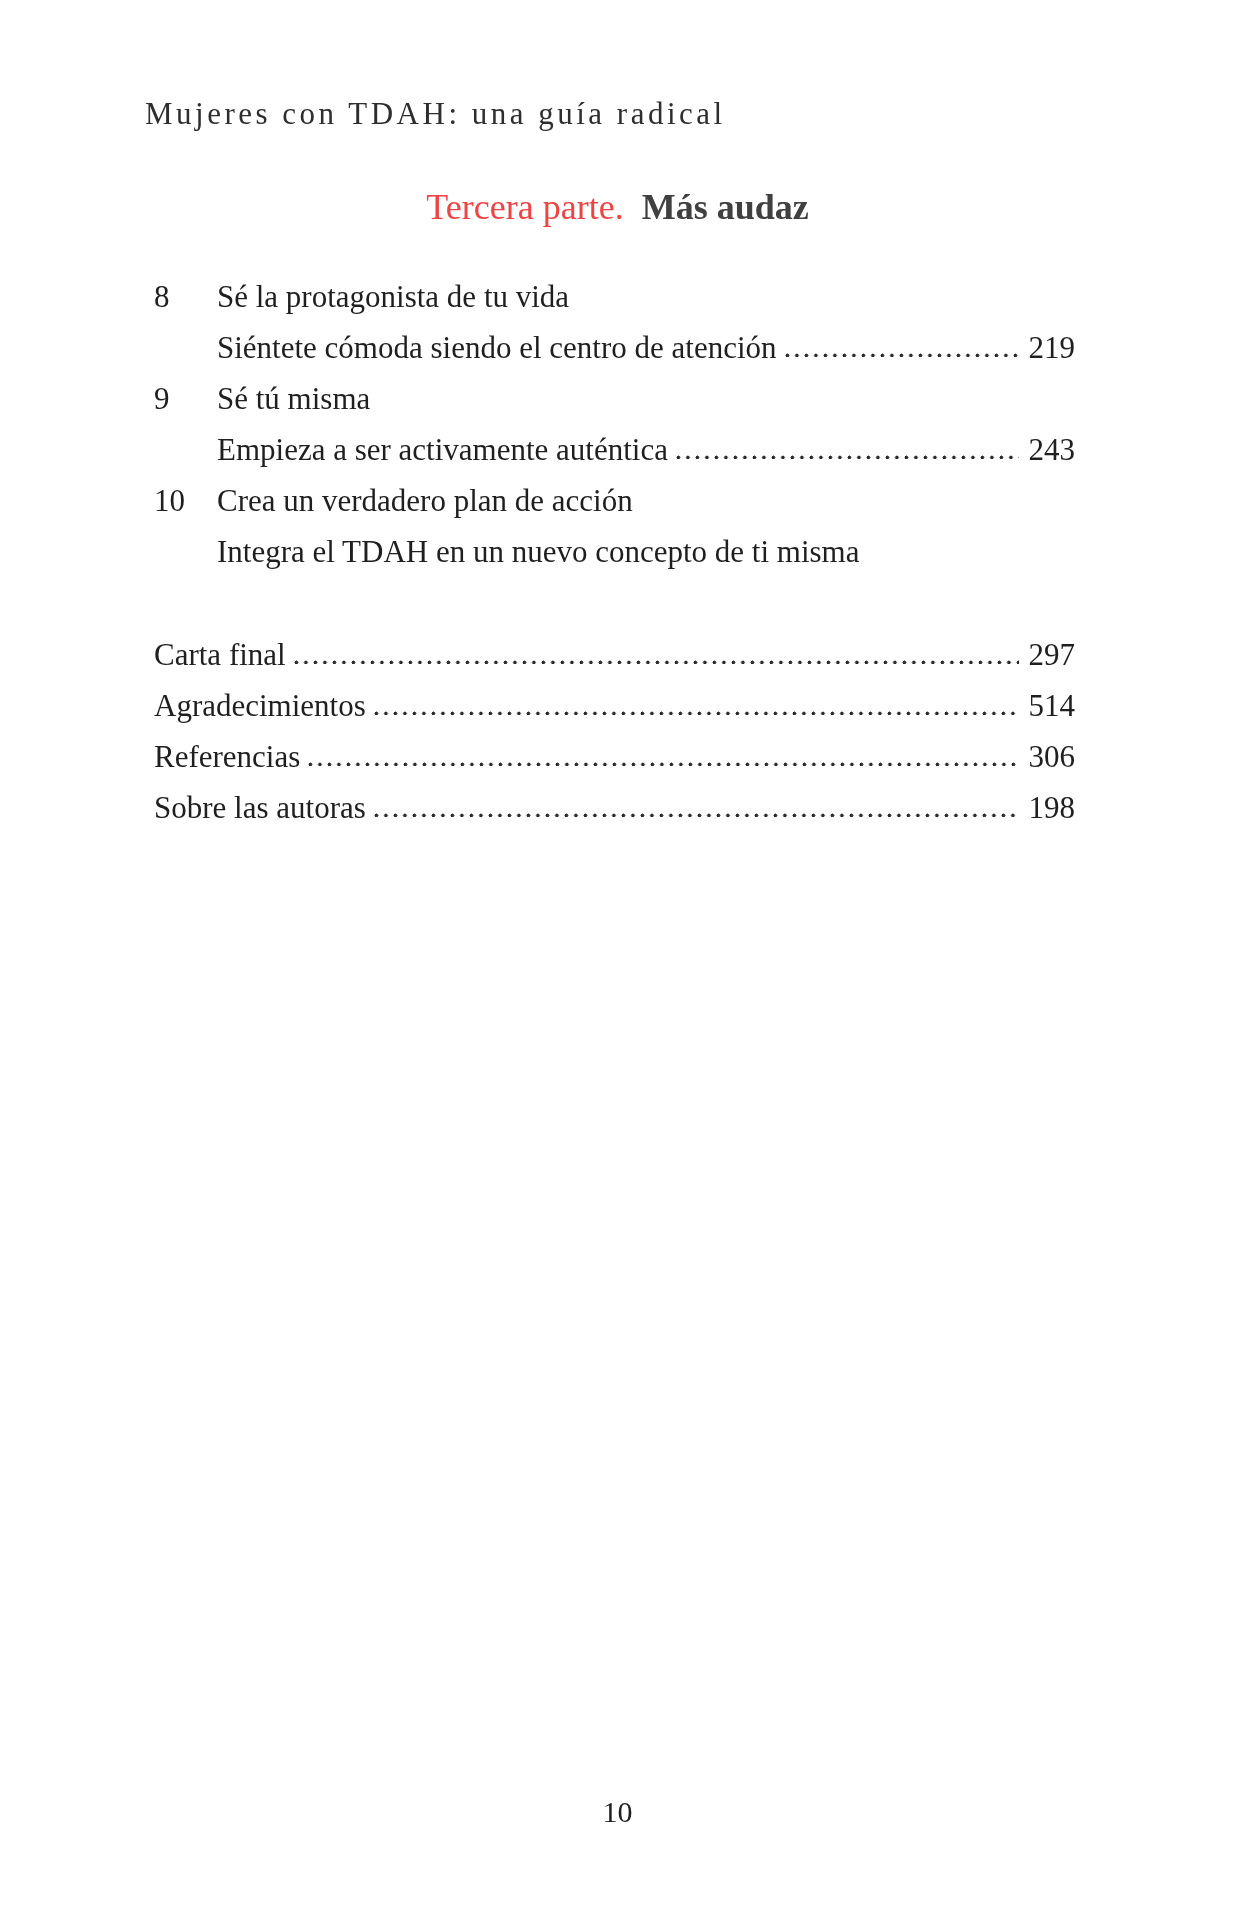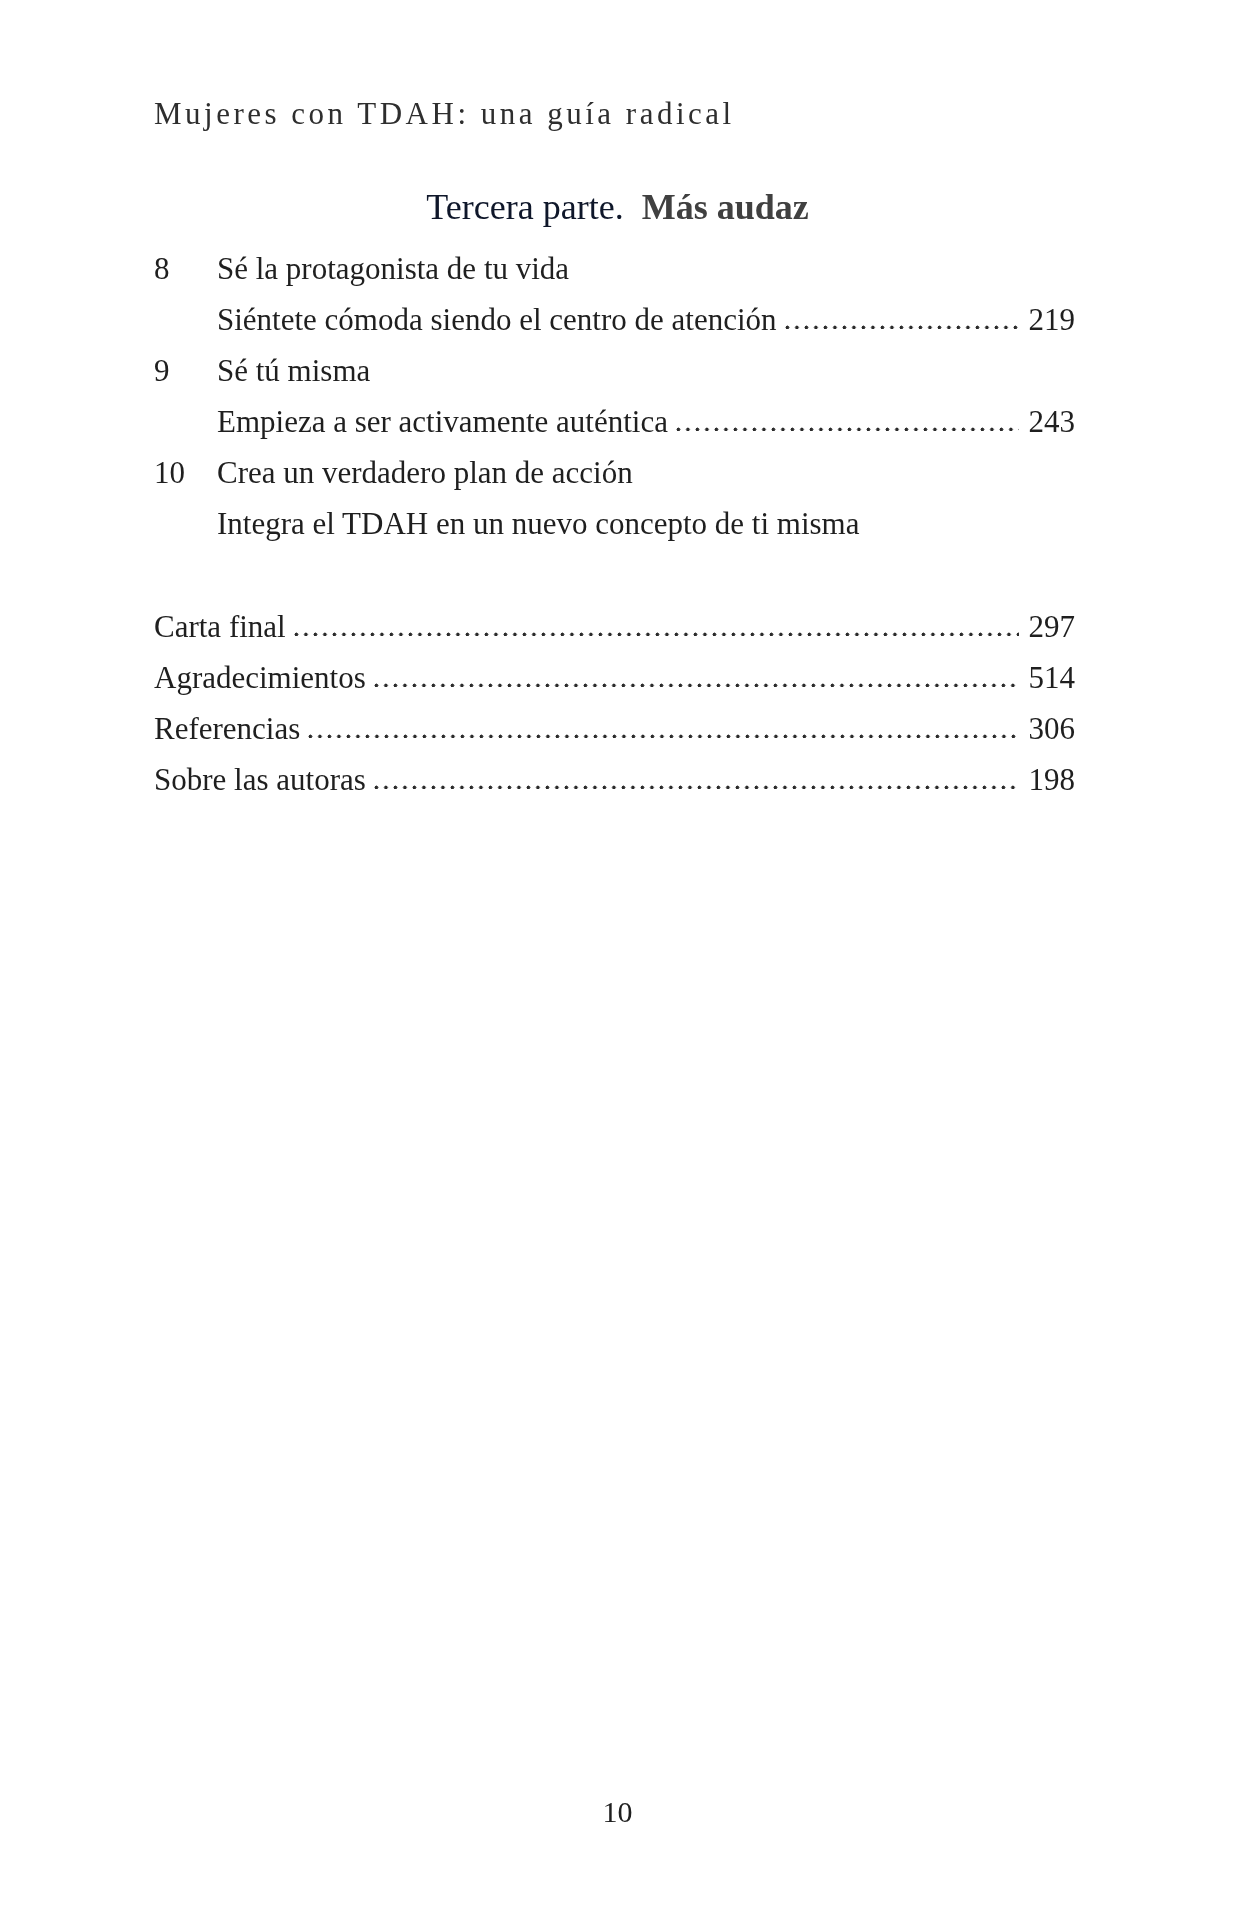--- a/index.html
+++ b/index.html
@@ -12,39 +12,39 @@
     width: 1235px;
     height: 1920px;
     background: #ffffff;
     overflow: hidden;
     font-family: "Liberation Serif", "DejaVu Serif", serif;
     color: #1f1f1f;
   }
   
   .running-header {
     position: absolute;
-    left: 154px;
+    left: 145px;
     top: 96px;
     font-size: 31px;
     letter-spacing: 3.5px;
     color: #2e2e2e;
     white-space: nowrap;
   }
   
   .part-heading {
     position: absolute;
     top: 186px;
     left: 0;
     width: 100%;
     text-align: center;
     font-size: 36px;
     white-space: nowrap;
   }
   .part-label {
-    color: #0f172a;
+    color: #ef4444;
   }
   .part-title {
     color: #404040;
     font-weight: bold;
   }
   
   .toc {
     position: absolute;
     left: 154px;
     top: 243px;
@@ -60,20 +60,21 @@
   }
   .chapter-number {
     flex: 0 0 63px;
     width: 63px;
   }
   .indent {
     padding-left: 63px;
   }
   .entry-text {
     flex: 0 0 auto;
+    margin-top: 28px;
   }
   .leader {
     flex: 1 1 auto;
     min-width: 24px;
     height: 5px;
     margin: 0 10px 0 8px;
     background-image: radial-gradient(circle at 2.4px 2.4px, #2b2b2b 1.7px, rgba(0,0,0,0) 2.1px);
     background-size: 9.5px 5px;
     background-repeat: repeat-x;
     background-position: left bottom;

